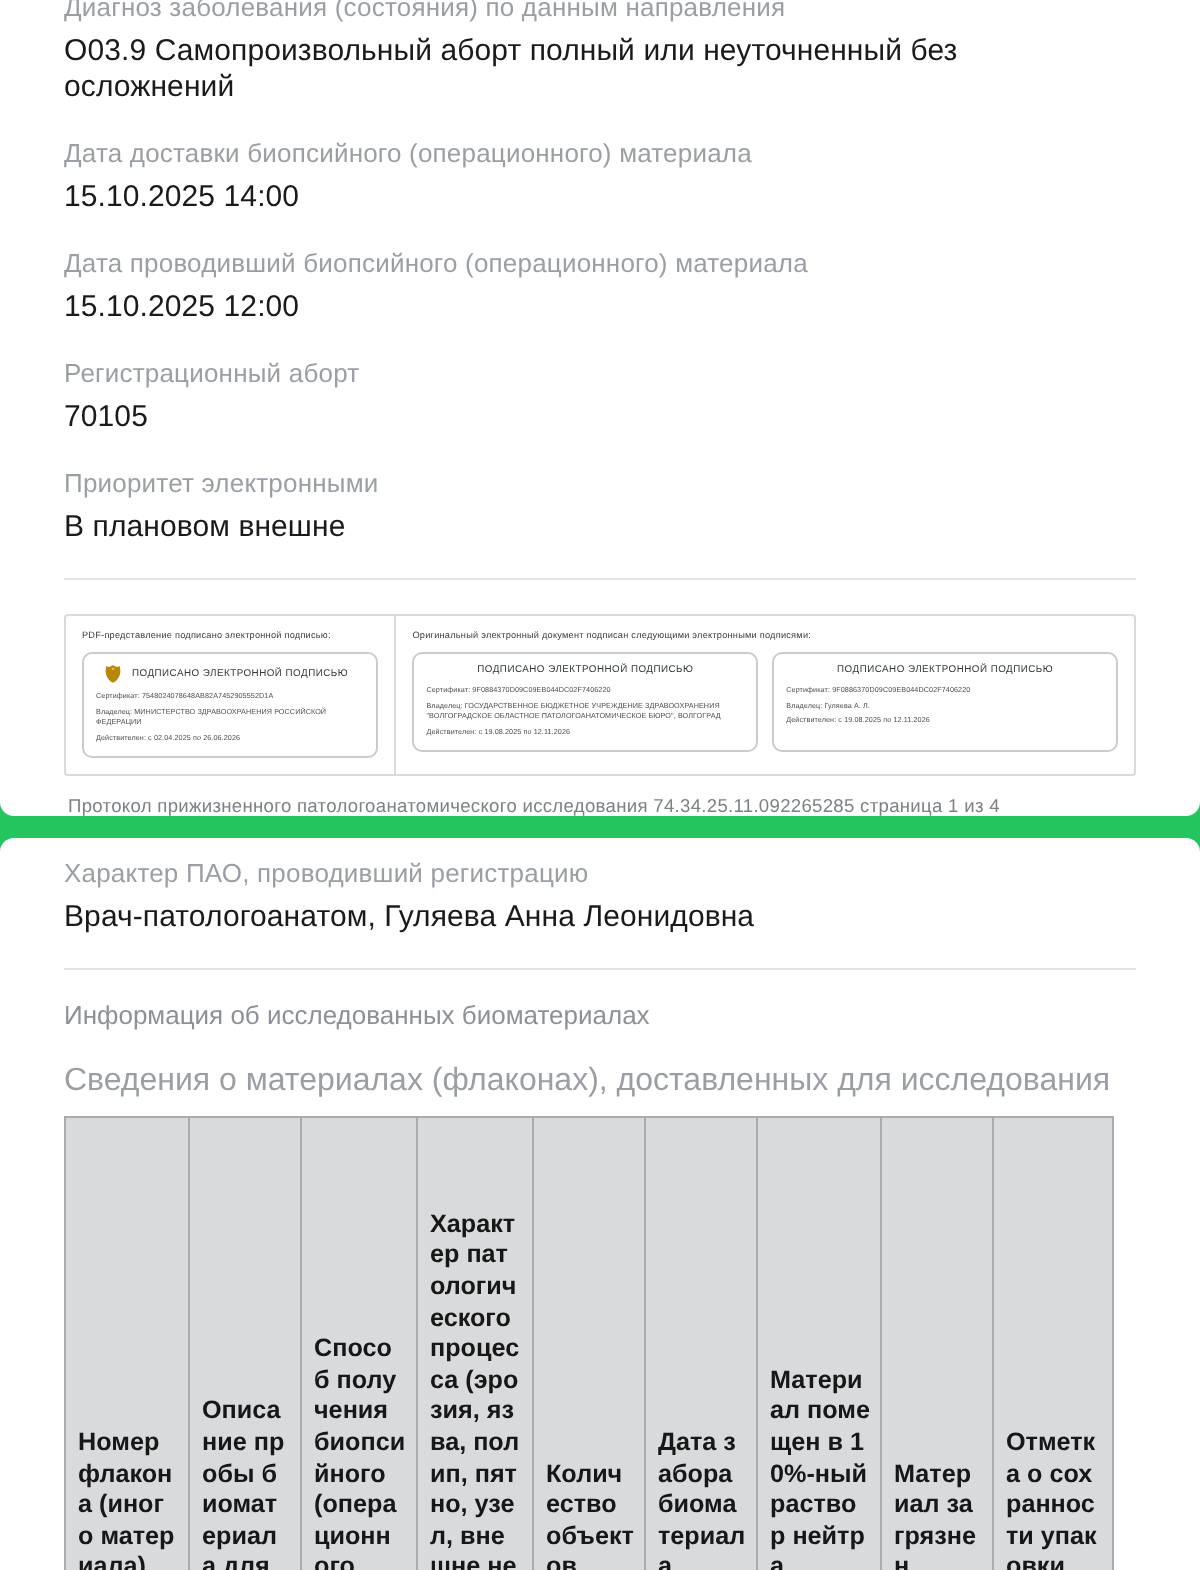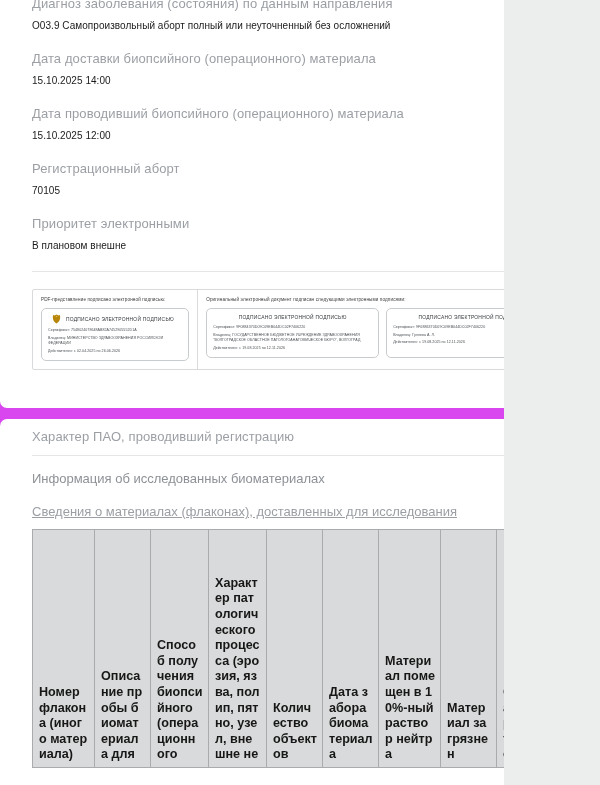--- a/index.html
+++ b/index.html
@@ -12,25 +12,25 @@
     height: 785px;
     overflow: hidden;
     background: #eceded;
     font-family: "Liberation Sans", "DejaVu Sans", sans-serif;
     font-size: 13px;
     color: #1b1b1b;
     -webkit-font-smoothing: antialiased;
   }
 
   .viewport {
-    width: 504px;
+    width: 600px;
     height: 785px;
     position: relative;
     overflow: hidden;
-    background: #d946ef;
+    background: #22c55e;
   }
 
   
   .card {
     background: #ffffff;
     border-radius: 7px;
     box-sizing: border-box;
   }
   .card-top {
     position: absolute;
@@ -57,45 +57,44 @@
   }
   .field-label {
     color: #9b9fa4;
     font-size: 13px;
     line-height: 17px;
     letter-spacing: .1px;
     padding: 9px 0 0 0;
   }
   .field-value {
     color: #1a1a1a;
-    font-size: 10px;
+    font-size: 15px;
     line-height: 18px;
     letter-spacing: .05px;
     padding: 5px 0 6px 0;
   }
 
   .rule {
     height: 1px;
     background: #e3e5e7;
     margin: 10px 0 0 0;
   }
 
   .section-heading {
     color: #8d9196;
     font-size: 13px;
     font-weight: normal;
     line-height: 17px;
     padding: 14px 0 0 0;
   }
   .section-sub {
     color: #9b9fa4;
-    font-size: 13px;
+    font-size: 16px;
     line-height: 17px;
     padding: 16px 0 9px 0;
-    text-decoration: underline;
   }
 
   
   .sig-wrap {
     margin-top: 17px;
     border: 1px solid #d8dadc;
     border-radius: 2px;
     display: flex;
     align-items: stretch;
     background: #fff;
@@ -282,26 +281,28 @@
             <div class="sig-gap"></div>
             <div class="sig-line multiline">Владелец: Гуляева А. Л.</div>
             <div class="sig-gap"></div>
             <div class="sig-line multiline">Действителен: с 19.08.2025 по 12.11.2026</div>
           </div>
         </div>
       </div>
 
     </div>
 
+    <div class="protocol-footer">Протокол прижизненного патологоанатомического исследования 74.34.25.11.092265285 страница 1 из 4</div>
   </div>
 
   <div class="card card-bottom">
 
     <div class="field">
       <div class="field-label">Характер ПАО, проводивший регистрацию</div>
+      <div class="field-value">Врач-патологоанатом, Гуляева Анна Леонидовна</div>
     </div>
 
     <div class="rule"></div>
 
     <div class="section-heading">Информация об исследованных биоматериалах</div>
     <div class="section-sub">Сведения о материалах (флаконах), доставленных для исследования</div>
 
     <div class="table-scroll">
       <table class="materials">
         <thead>

